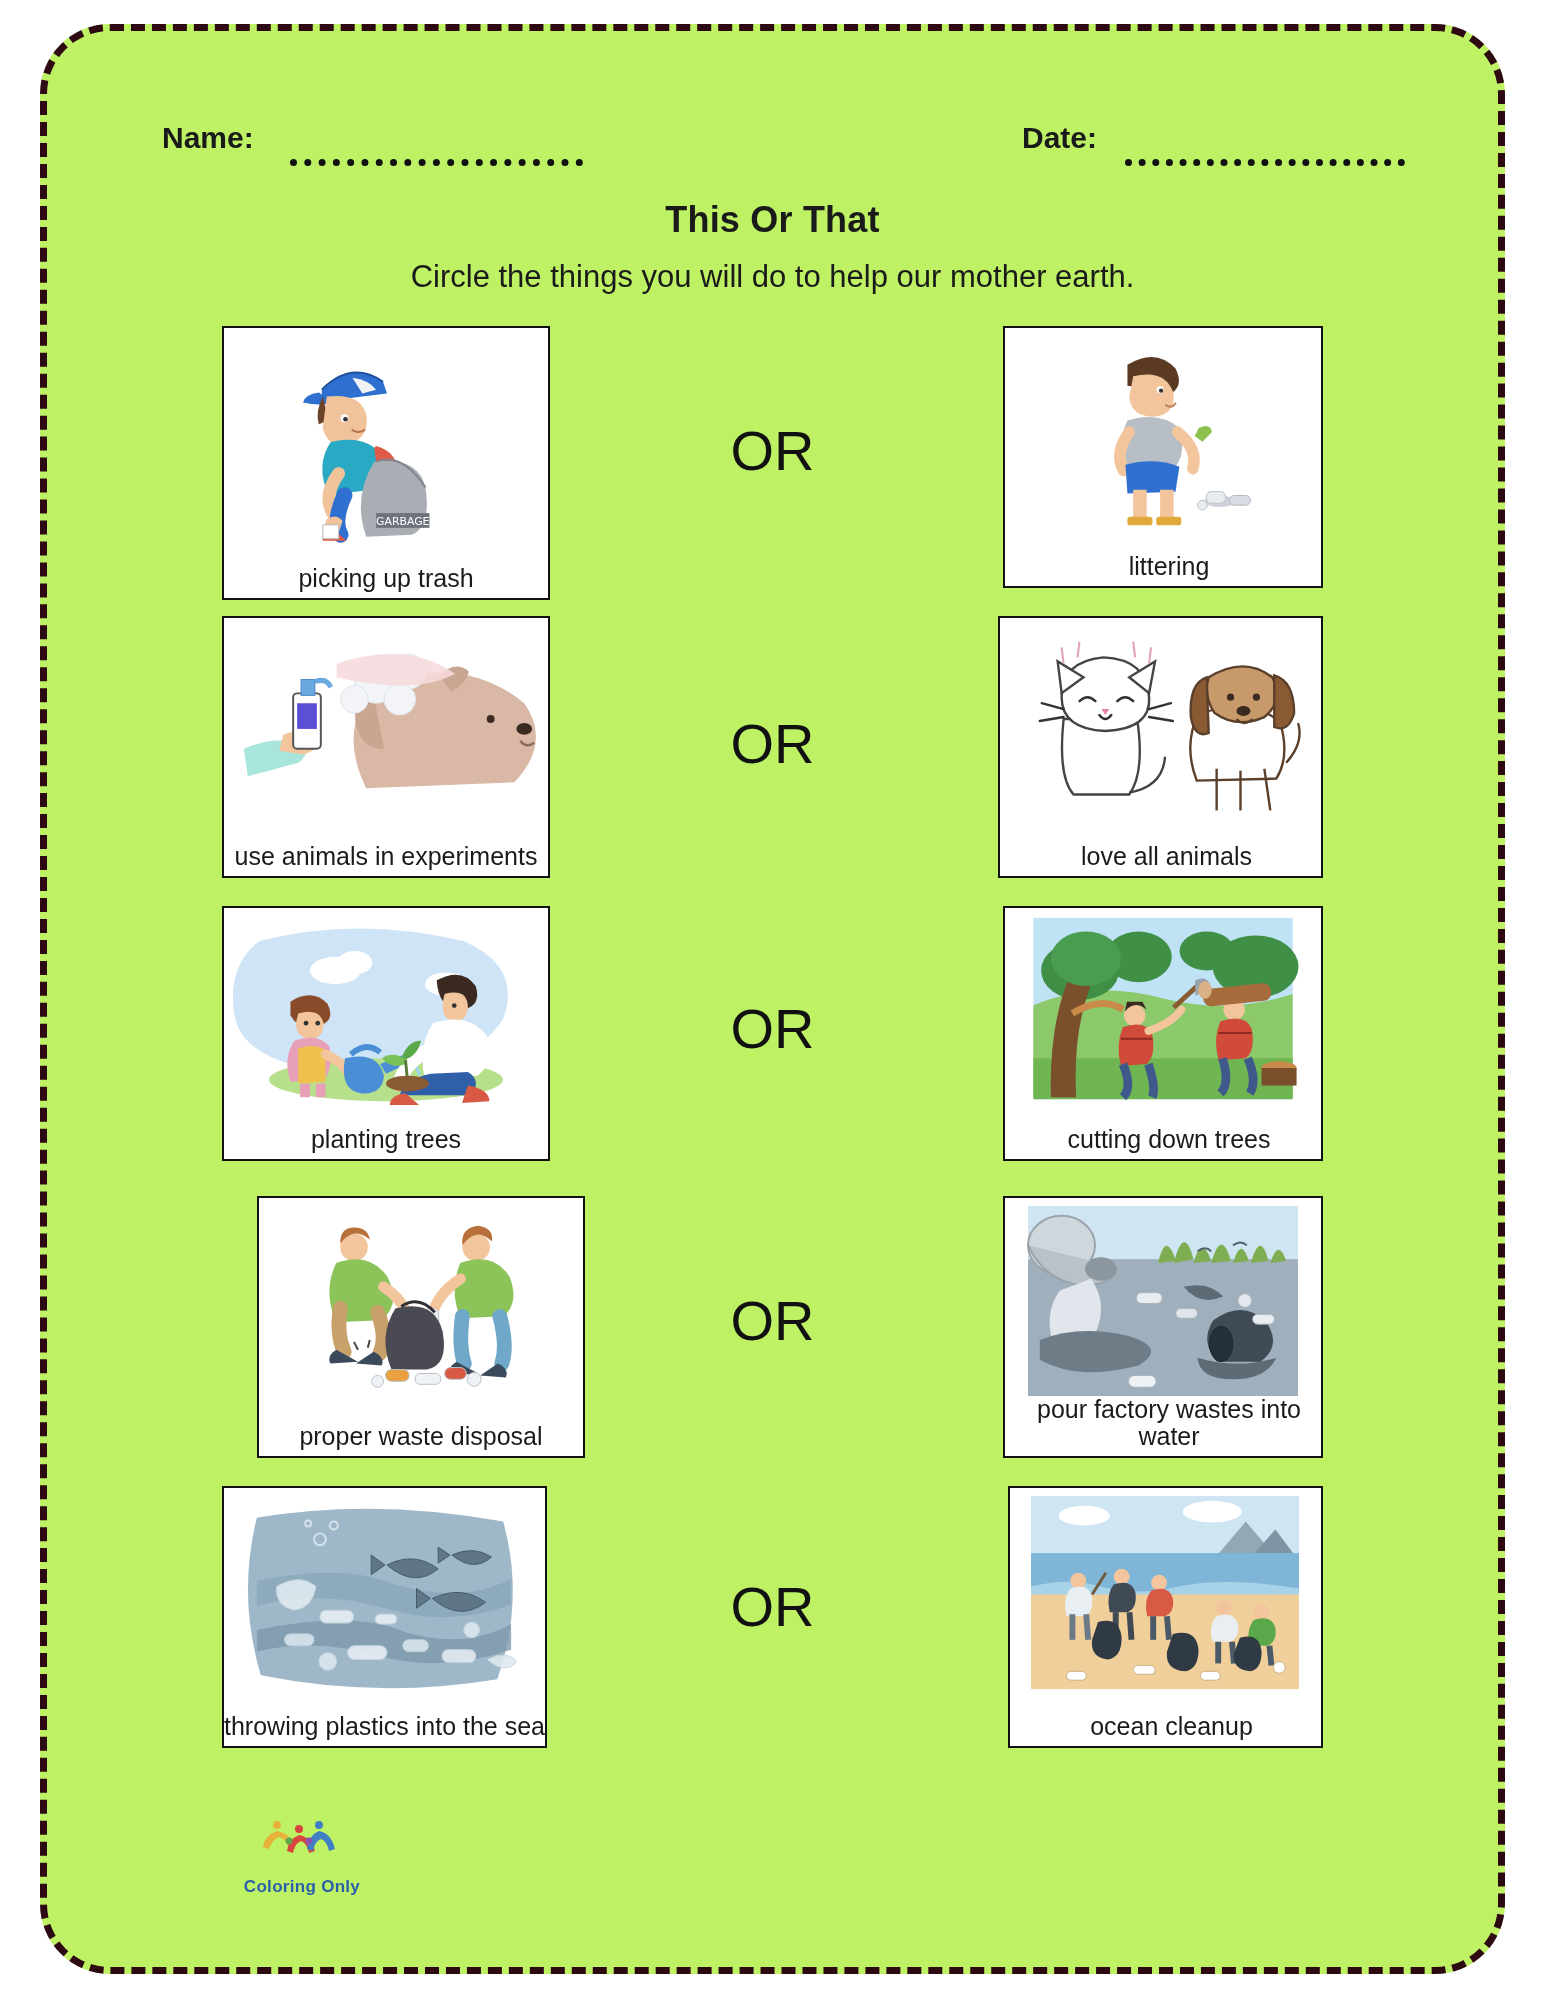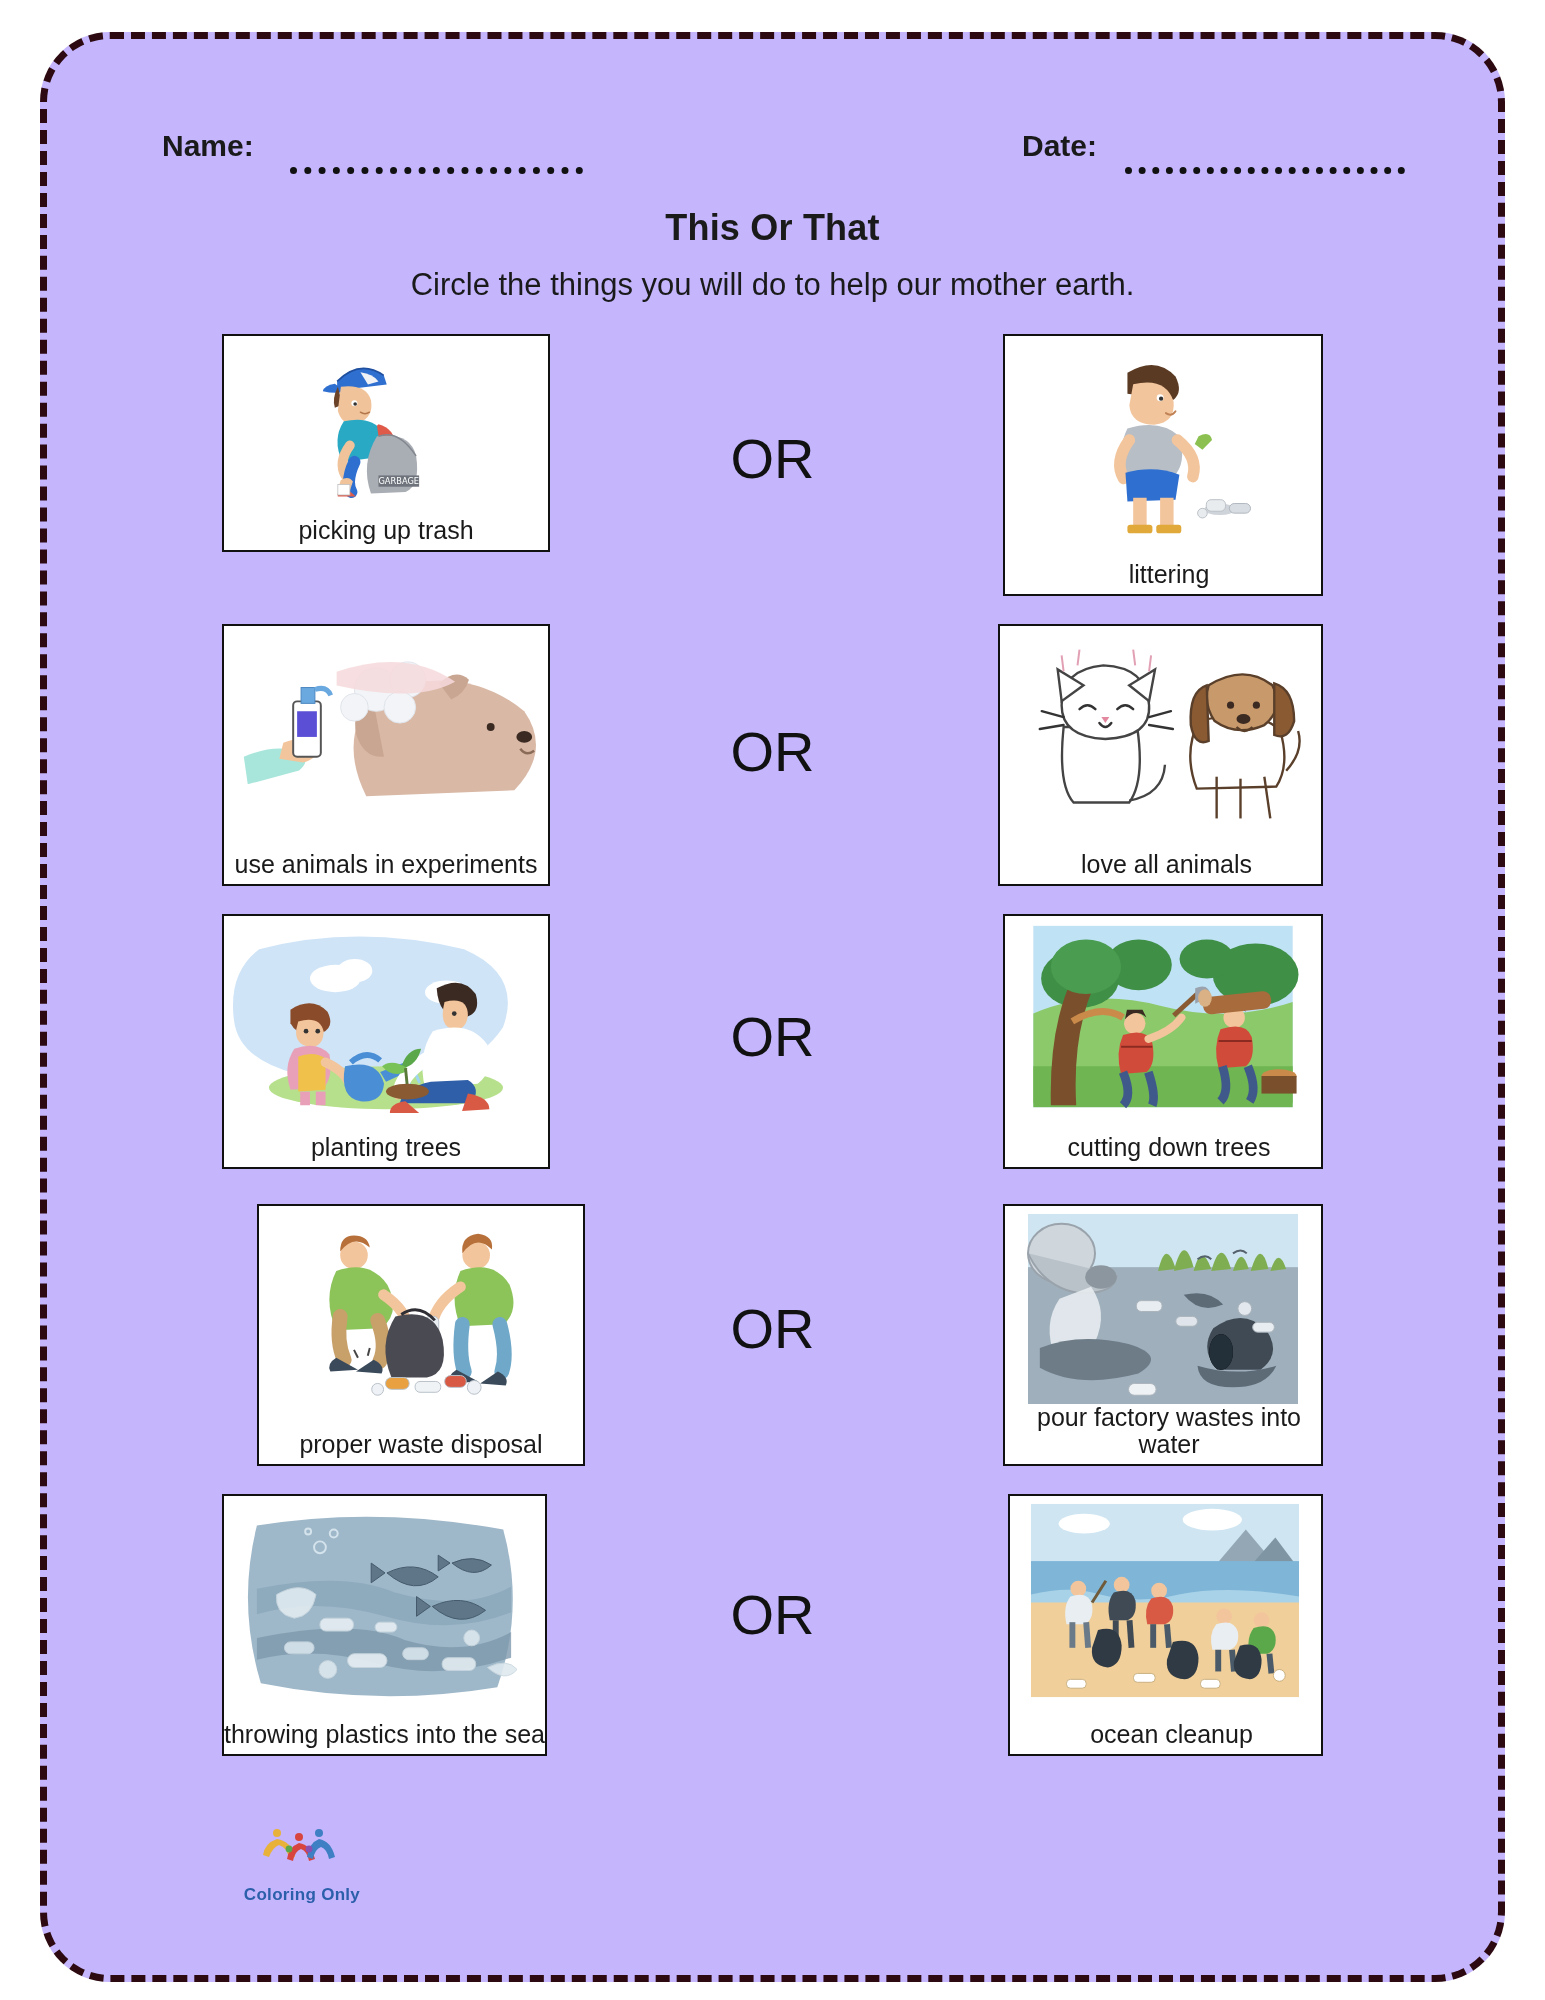--- a/index.html
+++ b/index.html
@@ -12,27 +12,27 @@
     height: 2000px;
     font-family: "Liberation Sans", sans-serif;
     color: #1a1a1a;
     position: relative;
     overflow: hidden;
   }
 
   .sheet {
     position: absolute;
     left: 40px;
-    top: 32px;
+    top: 24px;
     width: 1465px;
     height: 1950px;
     box-sizing: border-box;
     border: 7px dashed #2d0a12;
     border-radius: 70px;
-    background: #c4b5fd;
+    background: #bef264;
   }
 
   
   .header {
     position: absolute;
     top: 68px;
     left: 0;
     width: 100%;
     height: 70px;
   }
@@ -196,21 +196,21 @@
     <div class="date-label">Date:</div>
     <div class="date-line"></div>
   </div>
 
   <div class="title">This Or That</div>
   <div class="subtitle">Circle the things you will do to help our mother earth.</div>
 
   <div class="rows">
 
     <div class="row">
-      <div class="card left" style="top:0px; width:328px; height:218px;">
+      <div class="card left" style="top:0px; width:328px; height:274px;">
         <div class="art">
           <svg class="scene" viewBox="0 0 320 210" preserveAspectRatio="xMidYMid meet">
             <rect width="320" height="210" fill="#ffffff"></rect>
 
             <path d="M95 55 q30 -30 62 -8 l4 12 -66 8 z" fill="#2f6fd0"></path>
             <path d="M95 55 q30 -30 62 -8" fill="none" stroke="#1f4f9e" stroke-width="2"></path>
             <path d="M92 58 q-14 2 -16 10 q18 4 30 0 z" fill="#2f6fd0"></path>
             <path d="M126 43 q16 2 24 12 l-14 4 z" fill="#f0f2f5"></path>
 
             <path d="M96 62 q-8 16 -4 28 l10 -4 z" fill="#6b4329"></path>

